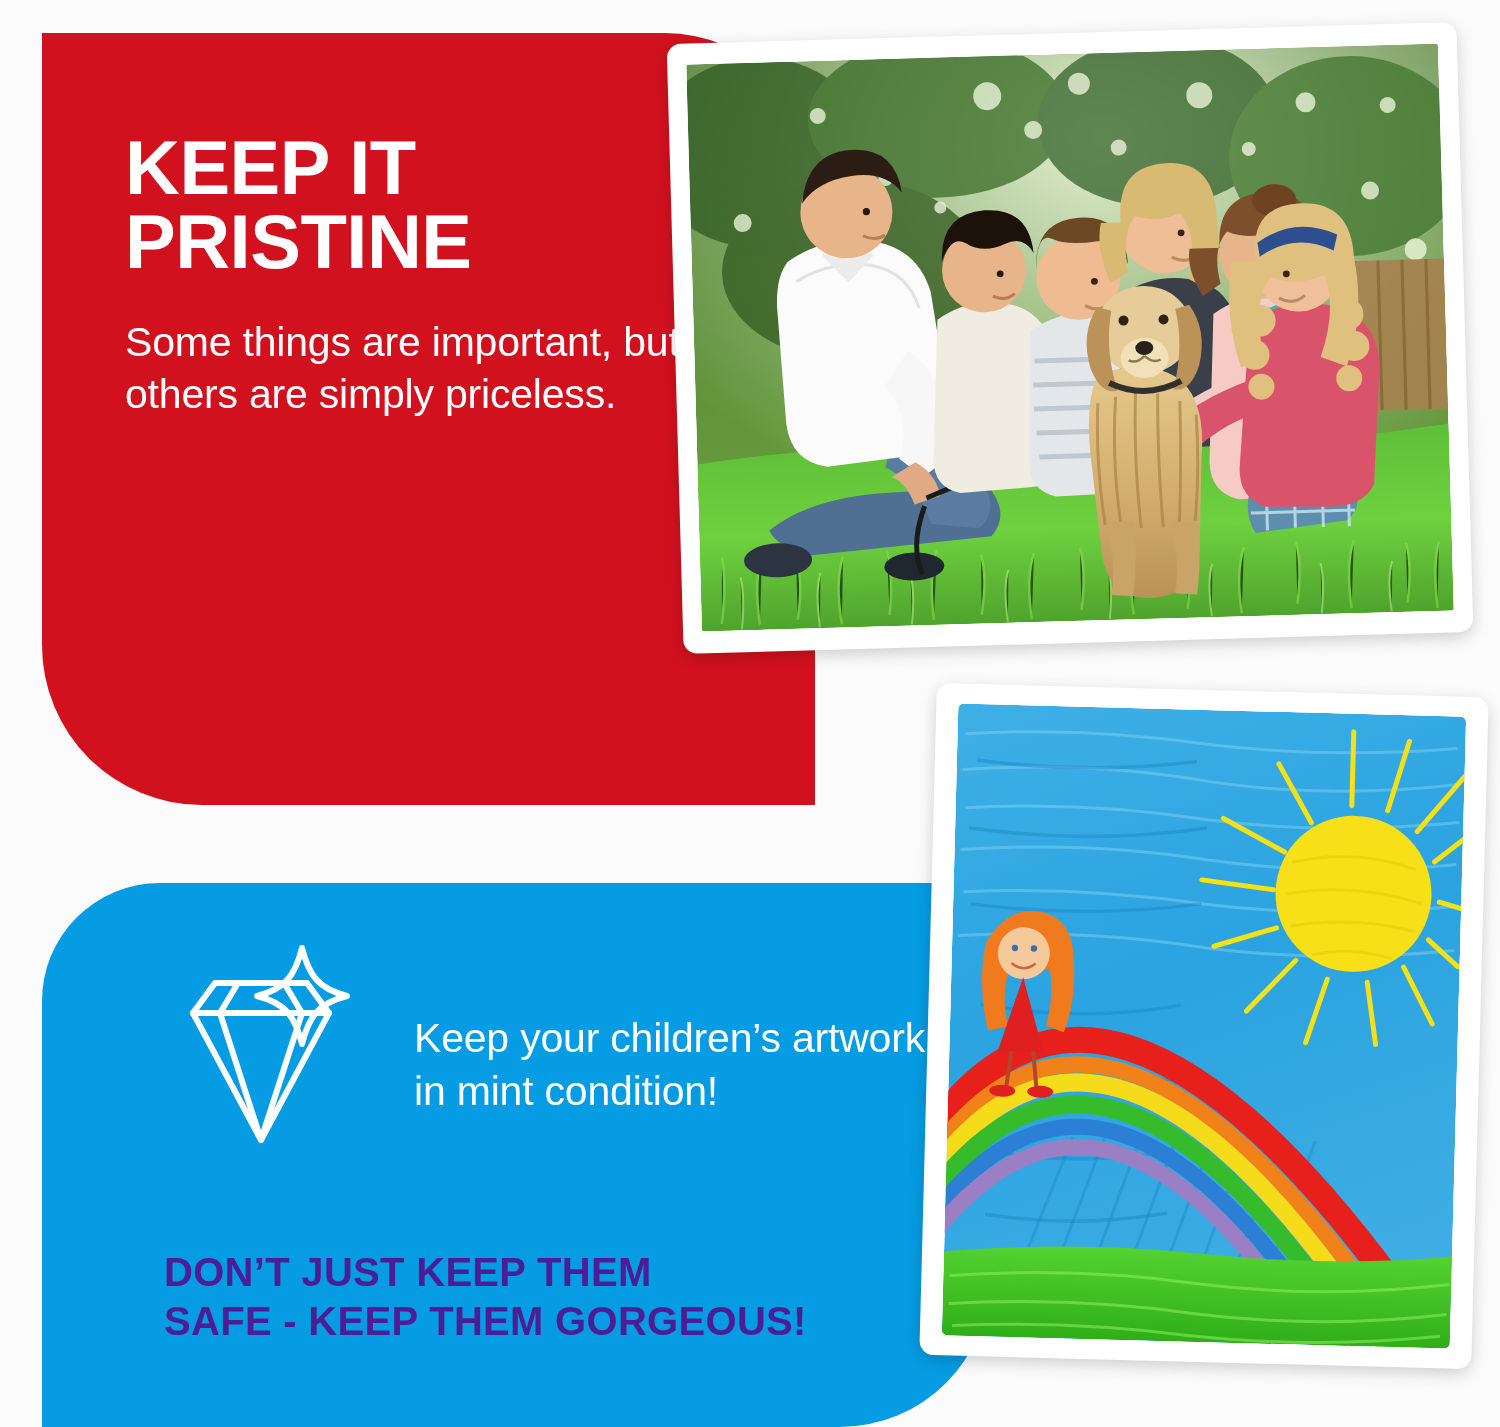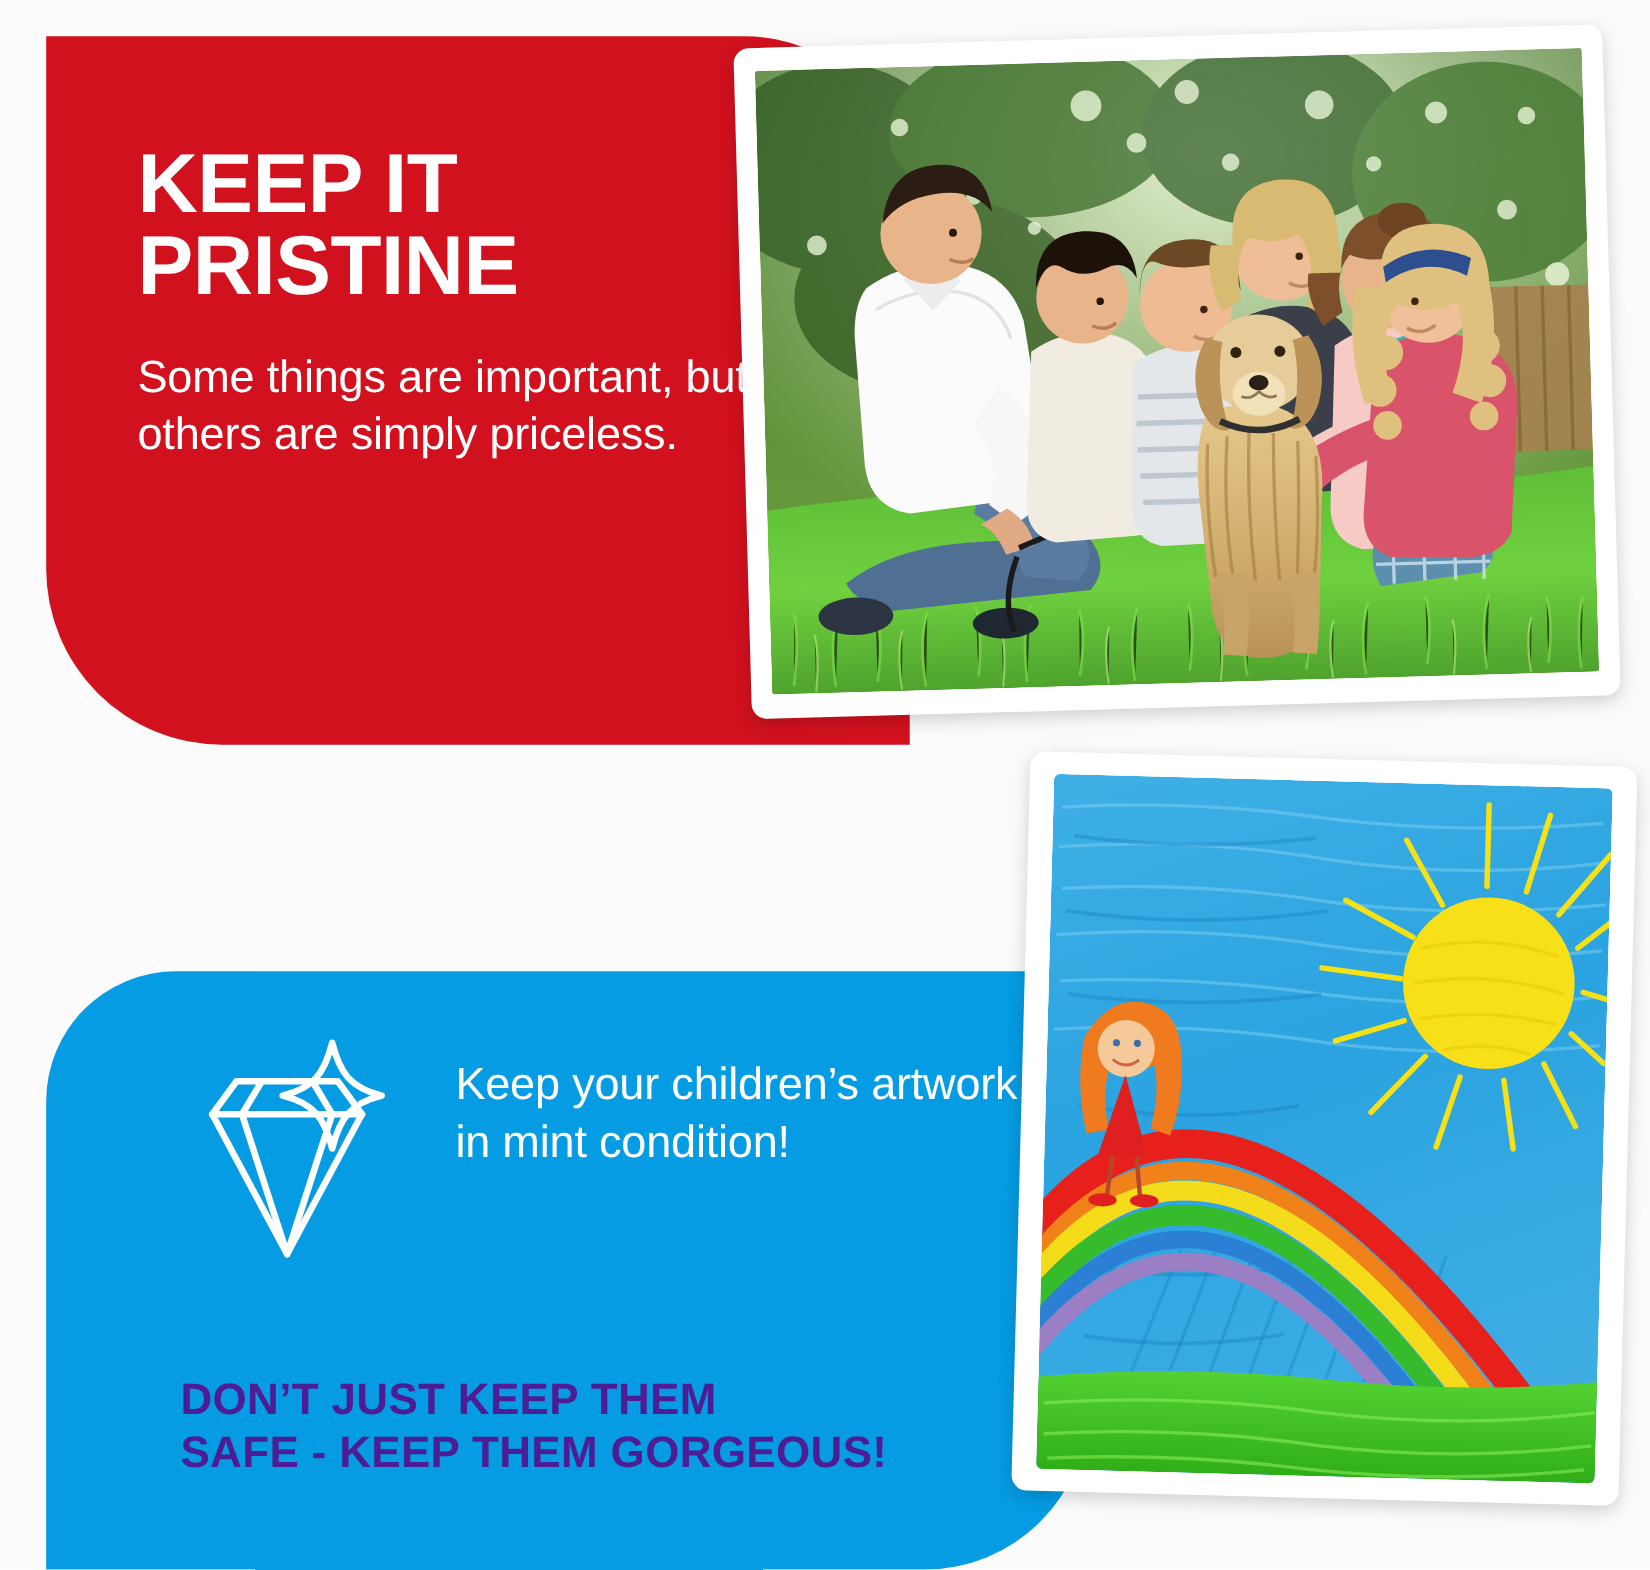--- a/index.html
+++ b/index.html
@@ -17,27 +17,26 @@
     background: #fbfbfb;
     overflow: hidden;
   }
 
   
   .red-panel {
     position: absolute;
     left: 42px;
     top: 33px;
     width: 773px;
-    height: 644px;
+    height: 772px;
     background: #d2111e;
     border-top-left-radius: 0px;
     border-top-right-radius: 150px;
     border-bottom-left-radius: 160px;
     border-bottom-right-radius: 0px;
-    padding-left: 12px;
   }
   .red-copy {
     position: absolute;
     left: 83px;
     top: 98px;
     width: 560px;
   }
   .headline {
     color: #ffffff;
     font-family: "Liberation Sans", sans-serif;
@@ -70,21 +69,21 @@
     border-top-right-radius: 0px;
     border-bottom-left-radius: 0px;
     border-bottom-right-radius: 150px;
   }
   .blue-top-row {
     position: absolute;
     left: 110px;
     top: 40px;
     width: 800px;
     display: flex;
-    align-items: flex-start;
+    align-items: center;
     gap: 44px;
   }
   .diamond-icon {
     flex: 0 0 auto;
     width: 218px;
     height: 236px;
     margin-top: 12px;
   }
   .blue-copy {
     color: #ffffff;

